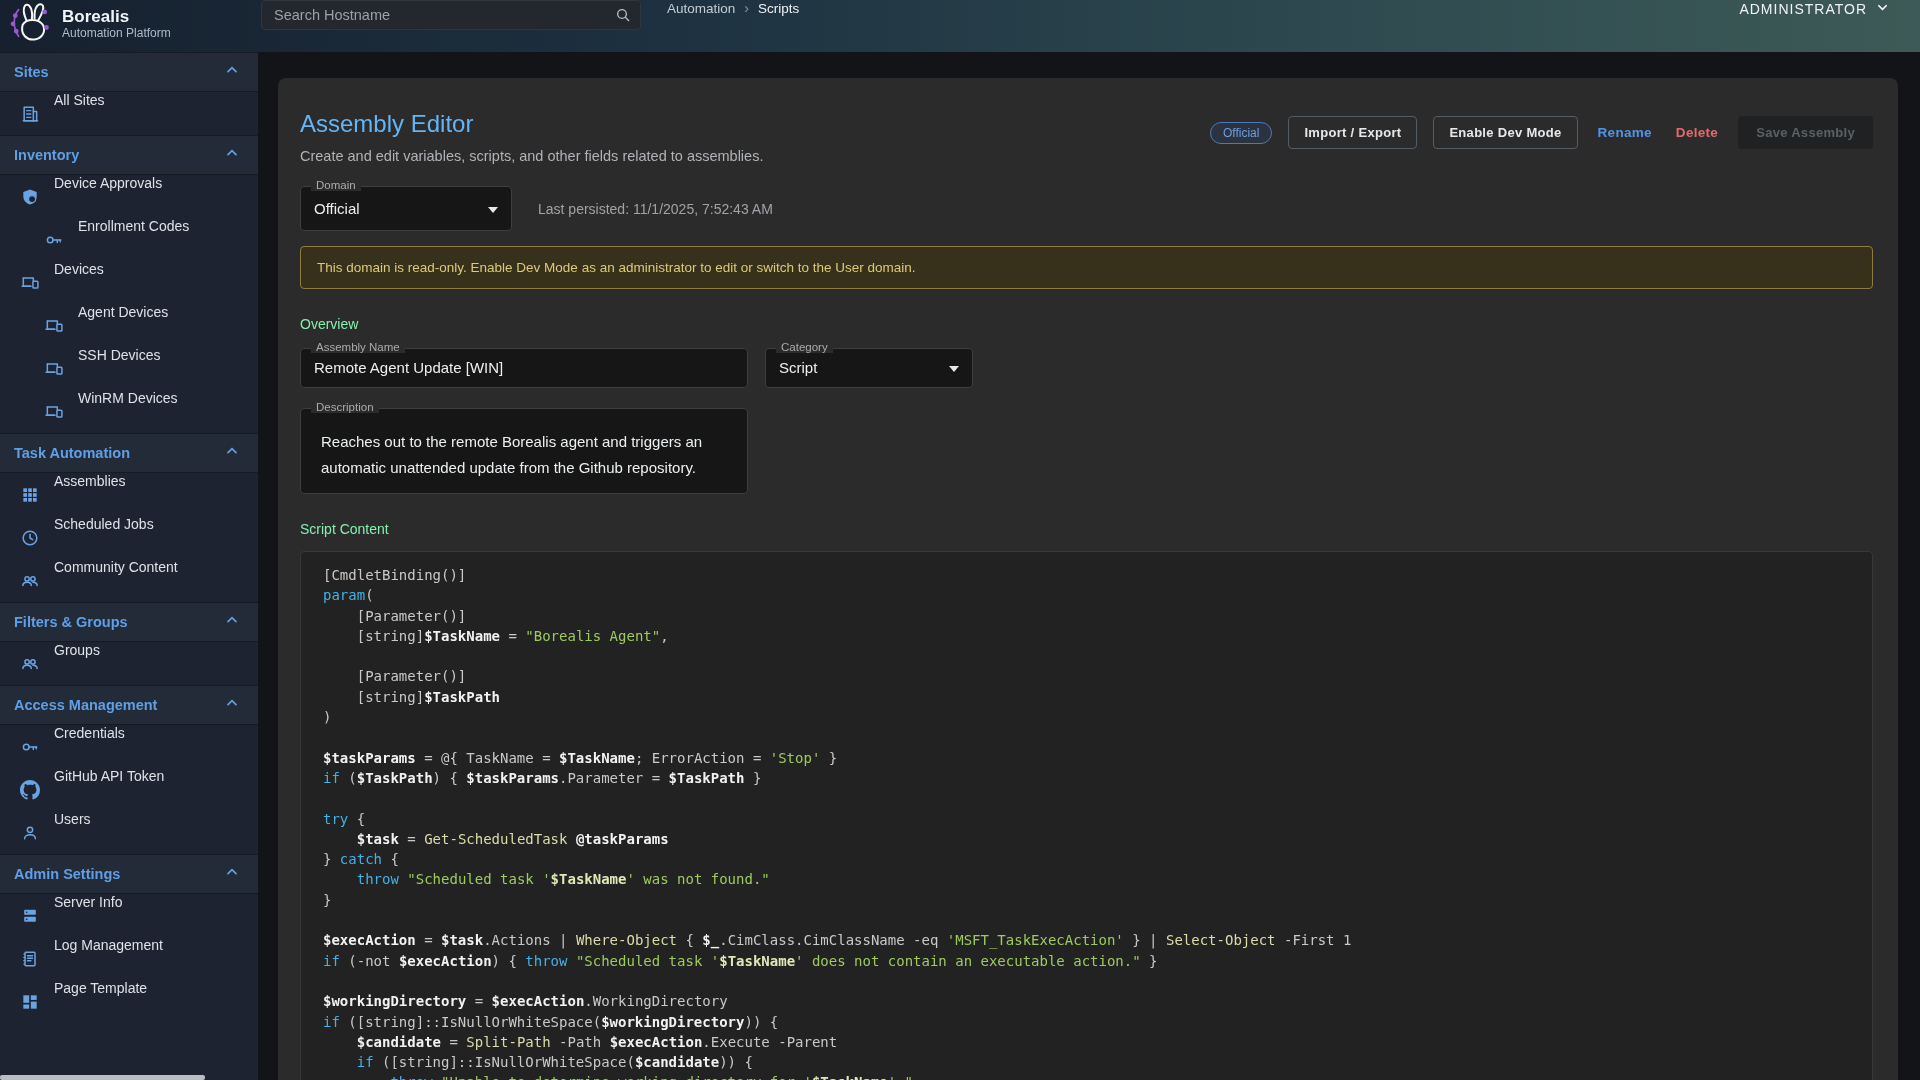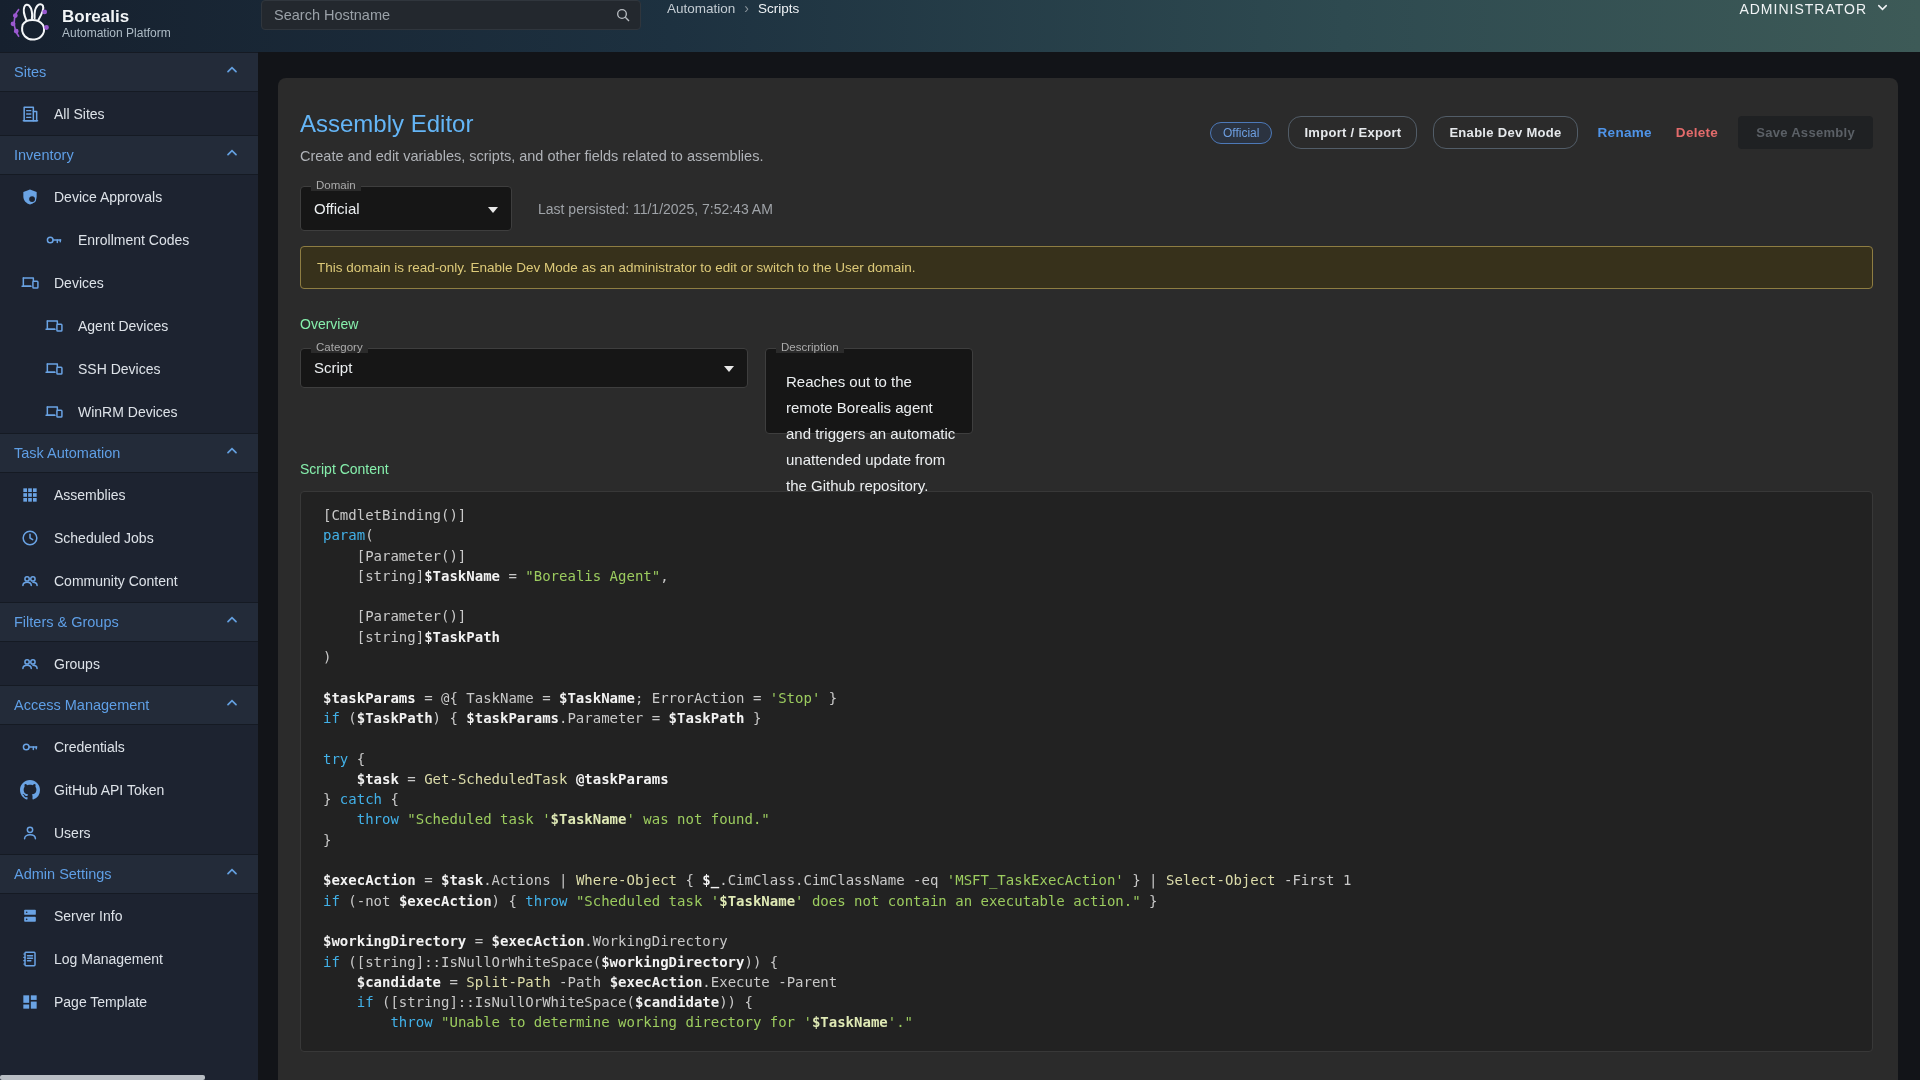--- a/index.html
+++ b/index.html
@@ -21,38 +21,38 @@
   .breadcrumb .crumb-parent{ color:#c3ccd3; cursor:pointer; }
   .breadcrumb .crumb-sep{ color:#8a949c; font-size:14px; }
   .breadcrumb .crumb-current{ color:#eef2f5; }
   .user-menu{ margin-left:auto; margin-right:30px; display:flex; align-items:center; gap:8px; color:#f0f3f5;
     font-size:14px; letter-spacing:1px; font-weight:500; cursor:pointer; }
 
   
   .sidebar{ position:fixed; top:52px; left:0; width:258px; height:1028px; background:#1d2330; z-index:10; }
   .nav-section-header{ height:40px; background:#232b39; border-top:1px solid #151a23; border-bottom:1px solid #151a23;
     display:flex; align-items:center; justify-content:space-between; padding:0 18px 0 14px; cursor:pointer; }
-  .nav-section-label{ color:#5f9fe6; font-size:14.5px; font-weight:normal; }
-  .nav-item{ height:43px; display:flex; align-items:center; gap:14px; color:#dde2e8; font-size:14px; cursor:pointer; }
+  .nav-section-label{ color:#5f9fe6; font-size:14.5px; font-weight:bold; }
+  .nav-item{ height:43px; display:flex; gap:14px; color:#dde2e8; font-size:14px; cursor:pointer; }
   .nav-item .nav-icon{ display:flex; align-items:center; color:#6aa3e4; }
   .nav-item.indent-1{ padding-left:20px; }
   .nav-item.indent-2{ padding-left:44px; }
   .sidebar-scrollbar{ position:absolute; bottom:0; left:0; width:205px; height:5px; background:#b9bec4; border-radius:2px; }
 
   
   .main{ position:absolute; top:78px; left:278px; width:1620px; }
   .panel{ background:#2b2b2b; border-radius:8px; padding:32px 25px 40px 22px; min-height:1100px; }
   .panel-head{ display:flex; justify-content:space-between; align-items:flex-start; }
   .page-title{ color:#64b5f6; font-size:24px; font-weight:400; }
   .page-subtitle{ color:#b0b3b8; font-size:14.5px; margin-top:10px; }
   .head-actions{ display:flex; align-items:center; gap:16px; margin-top:6px; }
   .badge-official{ border:1px solid #4d79b8; color:#6d9ee0; background:rgba(45,80,140,.22); font-size:12px;
     padding:3px 12px; border-radius:12px; }
   .btn-outline{ background:transparent; border:1px solid #525d68; color:#e6e9ec; font-size:13px; font-weight:600;
-    letter-spacing:.3px; padding:8px 15px; border-radius:13px; cursor:pointer; font-family:"Liberation Sans",sans-serif; }
+    letter-spacing:.3px; padding:8px 15px; border-radius:4px; cursor:pointer; font-family:"Liberation Sans",sans-serif; }
   .btn-text{ background:none; border:none; font-size:13.5px; font-weight:600; letter-spacing:.3px; cursor:pointer;
     font-family:"Liberation Sans",sans-serif; padding:8px 4px; }
   .btn-text.rename{ color:#4f94e8; }
   .btn-text.delete{ color:#e36b6b; }
   .btn-disabled{ background:#1f2123; border:none; color:#5b6066; font-size:13px; font-weight:600; letter-spacing:.3px;
     padding:9px 18px; border-radius:4px; font-family:"Liberation Sans",sans-serif; }
 
   
   .field{ position:relative; background:#161616; border:1px solid #3e3e3e; border-radius:4px; }
   .field-label{ position:absolute; top:-8px; left:10px; background:#2b2b2b; color:#ababab; font-size:11.5px; padding:0 5px; }
@@ -396,20 +396,24 @@
         </span>
       </div>
       <div class="last-persisted">Last persisted: 11/1/2025, 7:52:43 AM</div>
     </div>
 
     <div class="warning-banner">This domain is read-only. Enable Dev Mode as an administrator to edit or switch to the User domain.</div>
 
     <div class="section-label">Overview</div>
 
     <div class="overview-grid">
+      <div class="field input-box">
+        <span class="field-label">Assembly Name</span>
+        <span class="field-value">Remote Agent Update [WIN]</span>
+      </div>
       <div class="field select-box">
         <span class="field-label">Category</span>
         <span class="field-value">Script</span>
         <span class="select-caret">
           <svg width="12" height="8" viewBox="0 0 12 8">
               <path d="M1 1 L6 7 L11 1 Z" fill="#e8e8e8"></path>
             </svg>
         </span>
       </div>
       <div class="field textarea-box">

